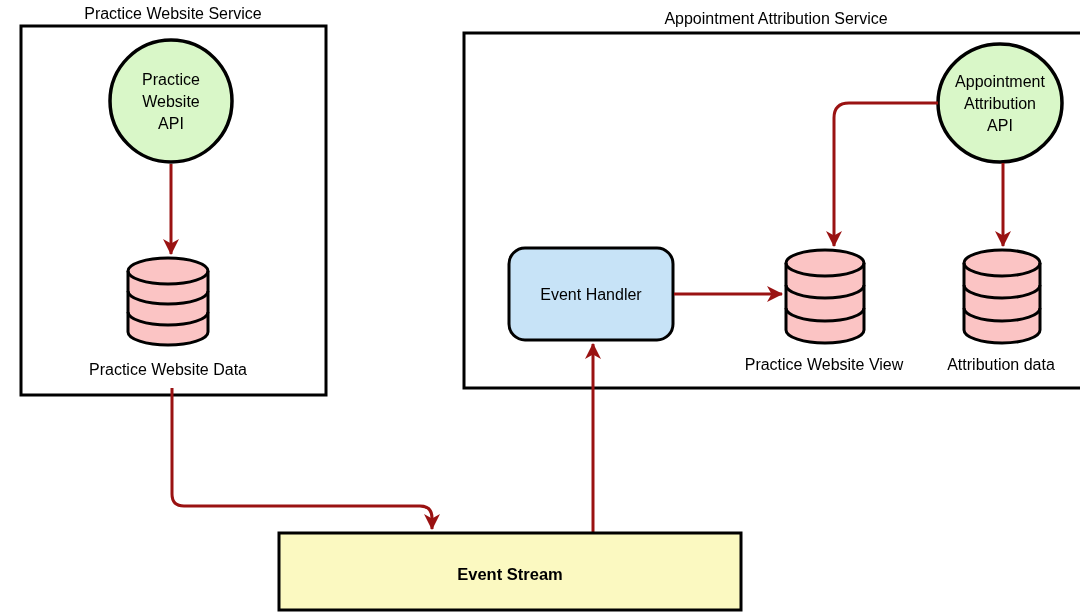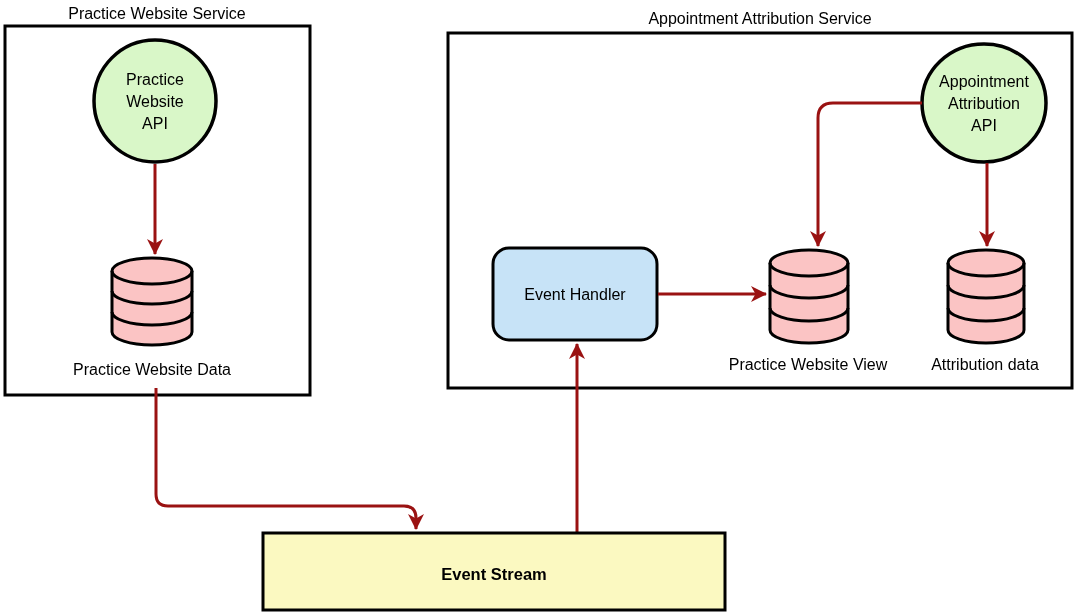--- a/index.html
+++ b/index.html
@@ -2,20 +2,21 @@
 <html><head>
 <meta charset="utf-8">
 <style>
   html, body { margin: 0; padding: 0; background: #ffffff; }
   #stage {
     position: relative;
     width: 891px;
     height: 613px;
     background: #ffffff;
     font-family: "Liberation Sans", sans-serif;
+    margin-left: 16px;
   }
   svg text {
     font-family: "Liberation Sans", sans-serif;
     font-size: 16px;
     fill: #000000;
     text-anchor: middle;
   }
   .service-box { fill: #ffffff; stroke: #000000; stroke-width: 3; }
   .shape      { stroke: #000000; stroke-width: 3; }
   .circ       { stroke: #000000; stroke-width: 3.5; }

